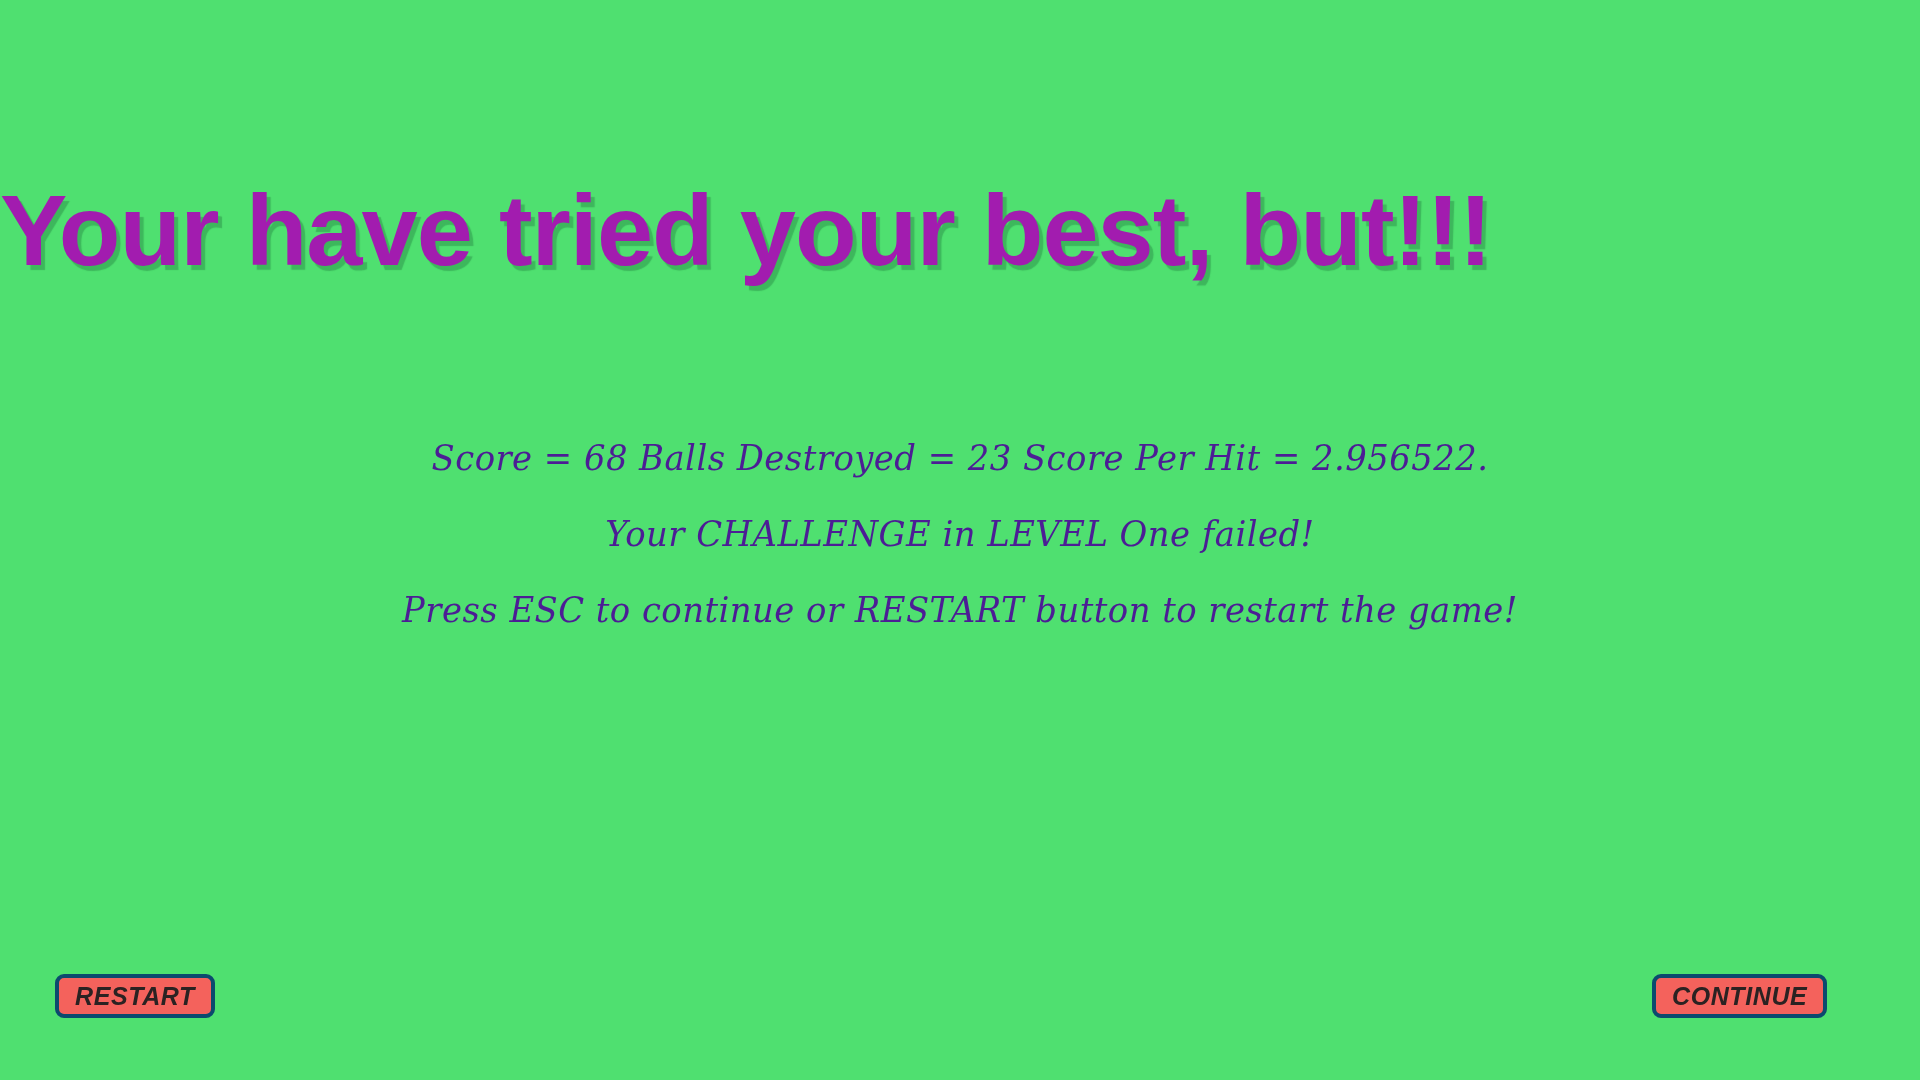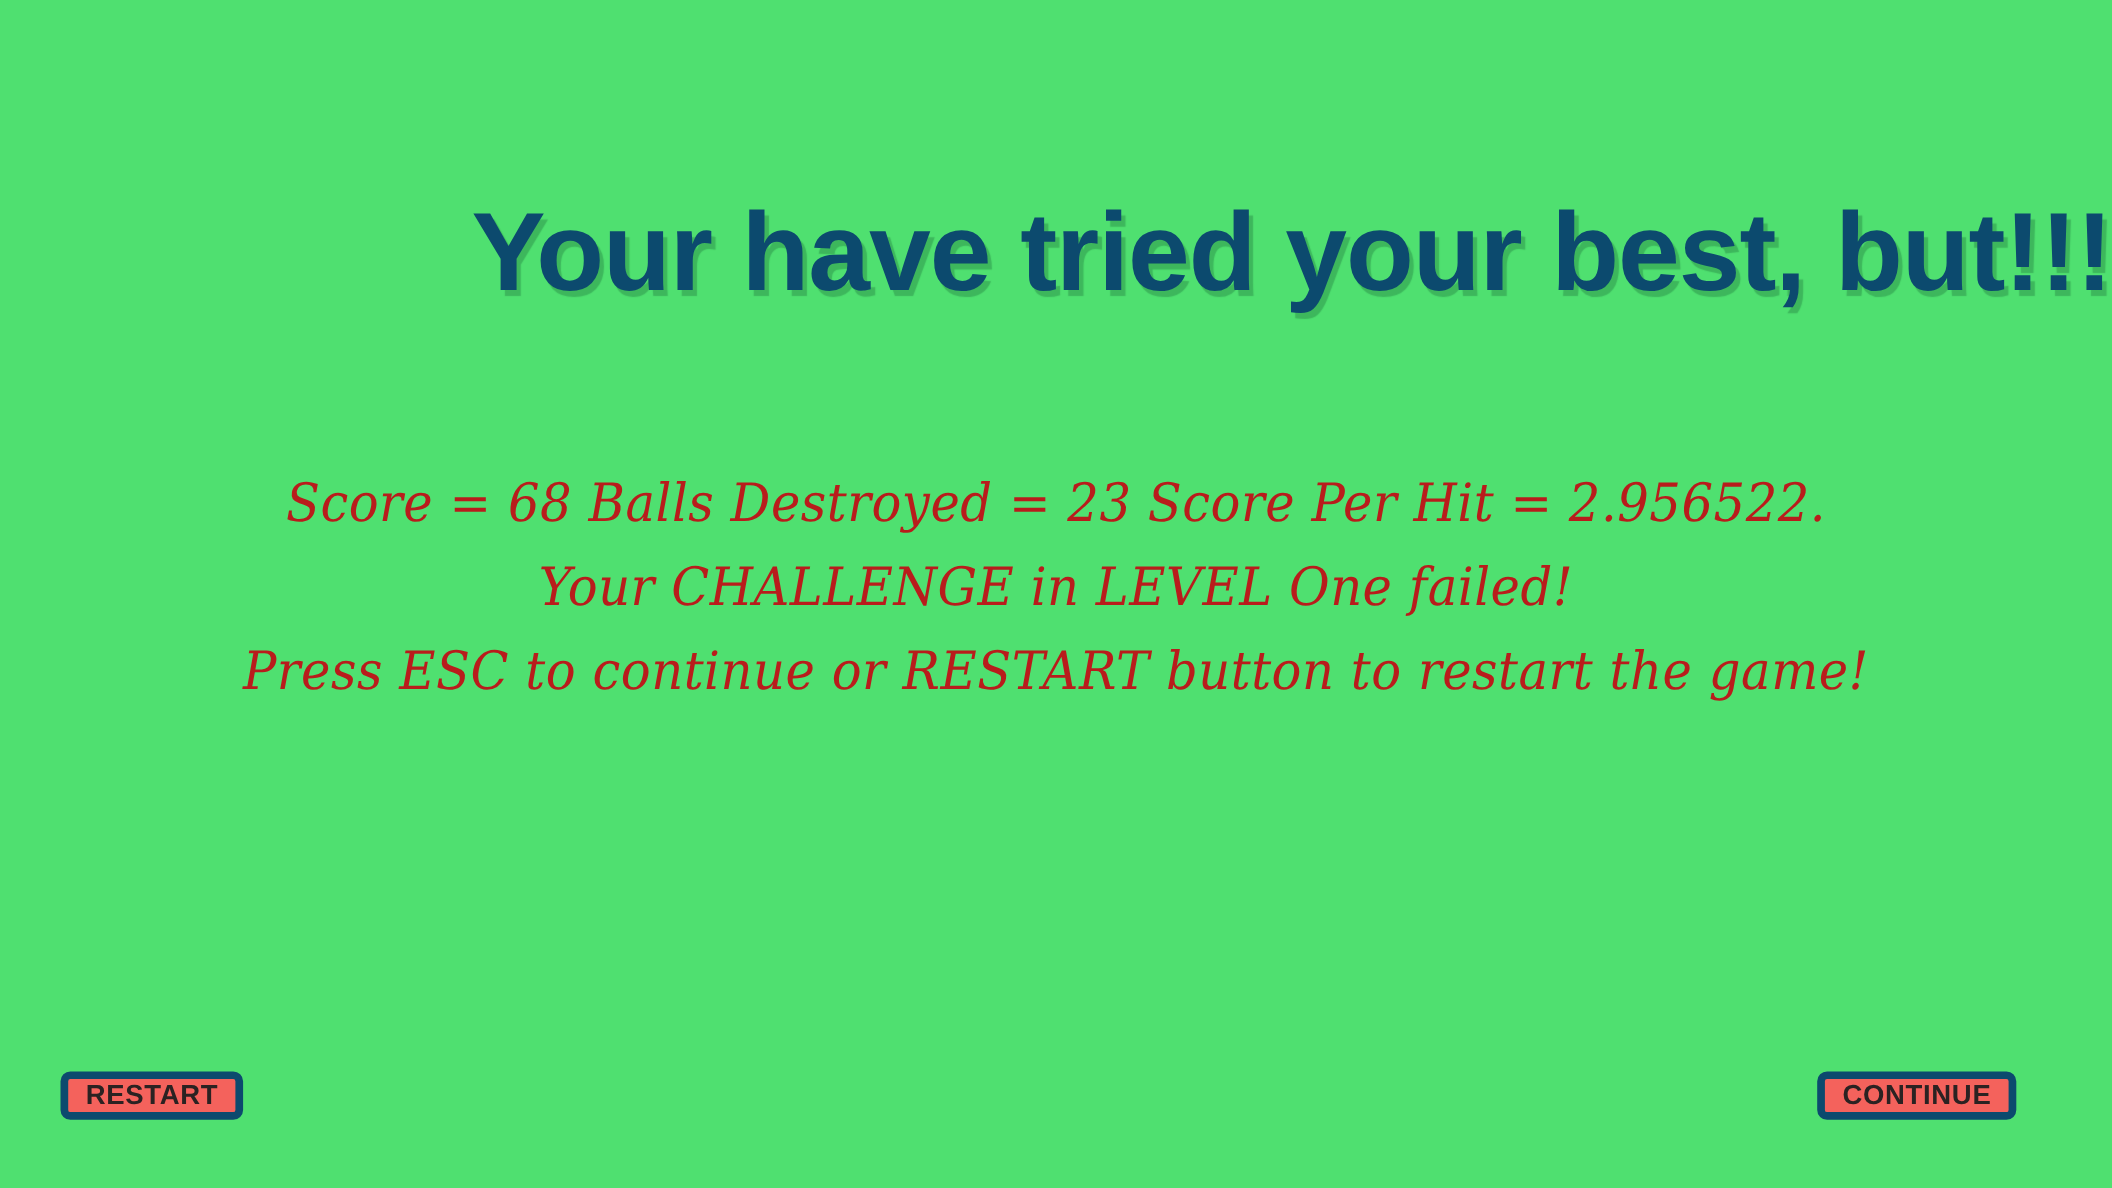--- a/index.html
+++ b/index.html
@@ -24,67 +24,68 @@
     background: #4fe070;
     box-sizing: border-box;
   }
 
   
   #headline {
     position: absolute;
     left: 0;
     top: 108px;
     width: 1920px;
-    text-align: right;
+    text-align: left;
     font-family: "Liberation Sans", "DejaVu Sans", sans-serif;
     font-weight: bold;
     font-size: 101px;
     line-height: 1.08;
     letter-spacing: -1px;
-    color: #0c4a6e;
+    color: #a21caf;
     text-shadow: 4px 5px 1px rgba(20, 90, 45, 0.30);
     white-space: nowrap;
     user-select: none;
   }
 
   
   #stats-block {
     position: absolute;
     left: 0;
     top: 420px;
     width: 1920px;
     text-align: center;
     font-family: "DejaVu Serif", "Liberation Serif", serif;
     font-style: italic;
     font-weight: normal;
-    font-size: 48px;
+    font-size: 36px;
     line-height: 76px;
-    color: #b91c1c;
+    color: #4c1d95;
     white-space: nowrap;
     user-select: none;
     letter-spacing: 0.5px;
   }
 
   #stats-block .stat-line {
     display: block;
     transform: scaleX(0.94);
     transform-origin: center center;
   }
 
   
   .game-button {
     position: absolute;
     display: inline-flex;
     align-items: center;
     justify-content: center;
     background: #f4625c;
-    border: 7px solid #0c4a6e;
+    border: 4px solid #0c4a6e;
     border-radius: 9px;
     color: #2b2222;
     font-family: "Liberation Sans", "DejaVu Sans", sans-serif;
+    font-style: italic;
     font-weight: bold;
     font-size: 25px;
     letter-spacing: 0.6px;
     padding: 0 16px;
     height: 44px;
     box-sizing: border-box;
     cursor: pointer;
     user-select: none;
   }
 

